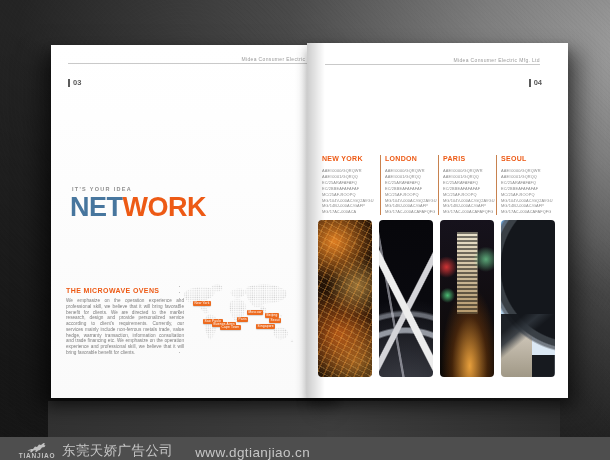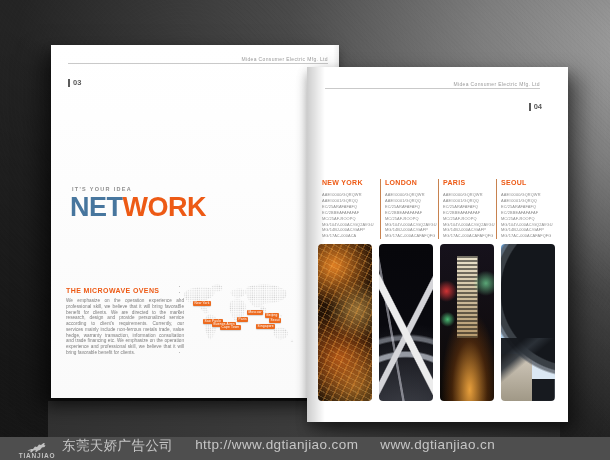--- a/index.html
+++ b/index.html
@@ -31,21 +31,20 @@
     background:linear-gradient(180deg,#ffffff, #fafafa);
     box-shadow:-12px 9px 20px rgba(0,0,0,0.5), 0 6px 10px rgba(0,0,0,0.3);
   }
   .page-left::after{
     content:""; position:absolute; right:0; top:0; bottom:0; width:6px;
     background:linear-gradient(90deg, rgba(0,0,0,0) , rgba(0,0,0,0.07));
   }
   .page-right {
     left:307px; top:43px; width:261px; height:355px;
     box-shadow:12px 9px 20px rgba(0,0,0,0.45), 0 6px 10px rgba(0,0,0,0.3);
-    margin-top:24px;
   }
   .page-right::before{
     content:""; position:absolute; left:0; top:0; bottom:0; width:18px;
     background:linear-gradient(90deg, rgba(0,0,0,0.20), rgba(0,0,0,0));
   }
 
   
   .header-rule { position:absolute; border-top:1px solid #c9c9c9; }
   .lp-rule { left:17px; right:11px; top:18px; }
   .rp-rule { left:18px; right:28px; top:21px; }
@@ -158,21 +157,21 @@
       linear-gradient(to bottom, #5e97cd, #a9cce9 55%, #dbe8f4 78%);
     background-repeat:no-repeat;
     background-size:100% 40%, 100% 100%, 58% 30%, 70% 14%, 100% 100%;
     background-position:100% 100%, 0 0, 0 100%, 100% 100%, 0 0;
   }
 
   
   .bottom-bar {
     position:absolute; left:0; right:0; bottom:0; height:23px;
     background:#4e4e4e;
-    display:flex; align-items:flex-start; gap:22px;
+    display:flex; align-items:flex-end; gap:22px;
     padding-left:62px;
     color:#c6c6c6; font-size:13.5px; letter-spacing:.4px; white-space:nowrap;
   }
   .logo {
     position:absolute; left:15px; bottom:1px; width:44px; text-align:center; line-height:1;
   }
   .logo svg { display:block; margin:0 auto; }
   .logo-text { font-size:6.5px; font-weight:bold; letter-spacing:.8px; color:#c2c2c2; }
 </style>
 </head>
@@ -290,15 +289,14 @@
 </div>
 
 <div class="bottom-bar">
   <div class="logo">
     <svg width="22" height="11" viewBox="0 0 22 11">
       <path fill="#c2c2c2" d="M1.5,9 C3,7.5 5,7 7,7 L9,4.5 L11,5 L13,2.5 L15,3 L17.5,1 L19,1.5 L18,3 L19.5,3.5 L18.5,5 L16,5.5 L14,8 L12,8.5 L10.5,10 L9,9.5 L10,8 L7.5,8.5 L5.5,10.5 L4,10 L5,8.5 Z"></path>
     </svg>
     <div class="logo-text">TIANJIAO</div>
   </div>
   <span>东莞天娇广告公司</span>
-  <span>http://www.dgtianjiao.com</span>
   <span>www.dgtianjiao.cn</span>
 </div>
 
 </body></html>

